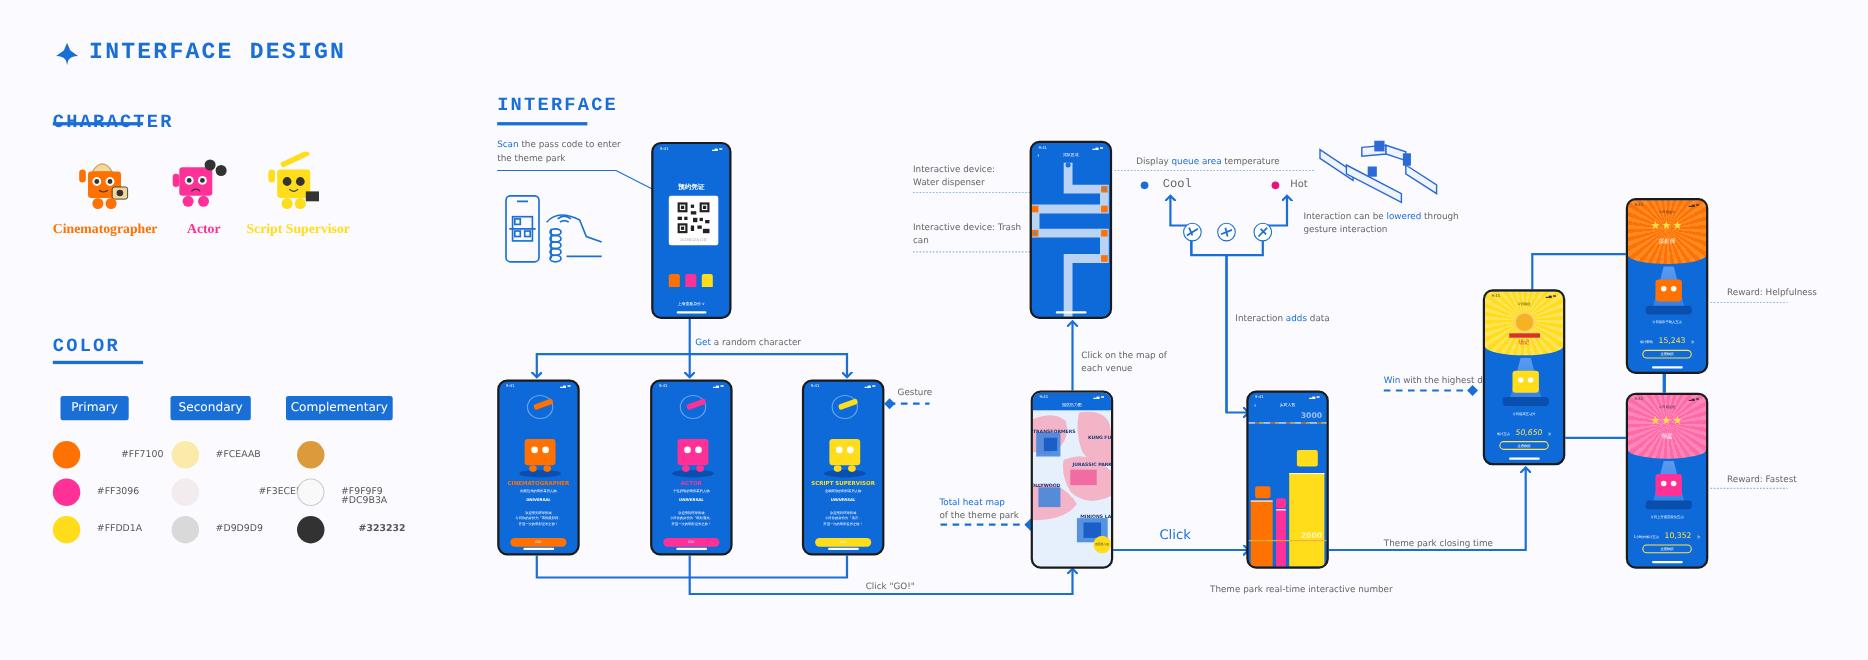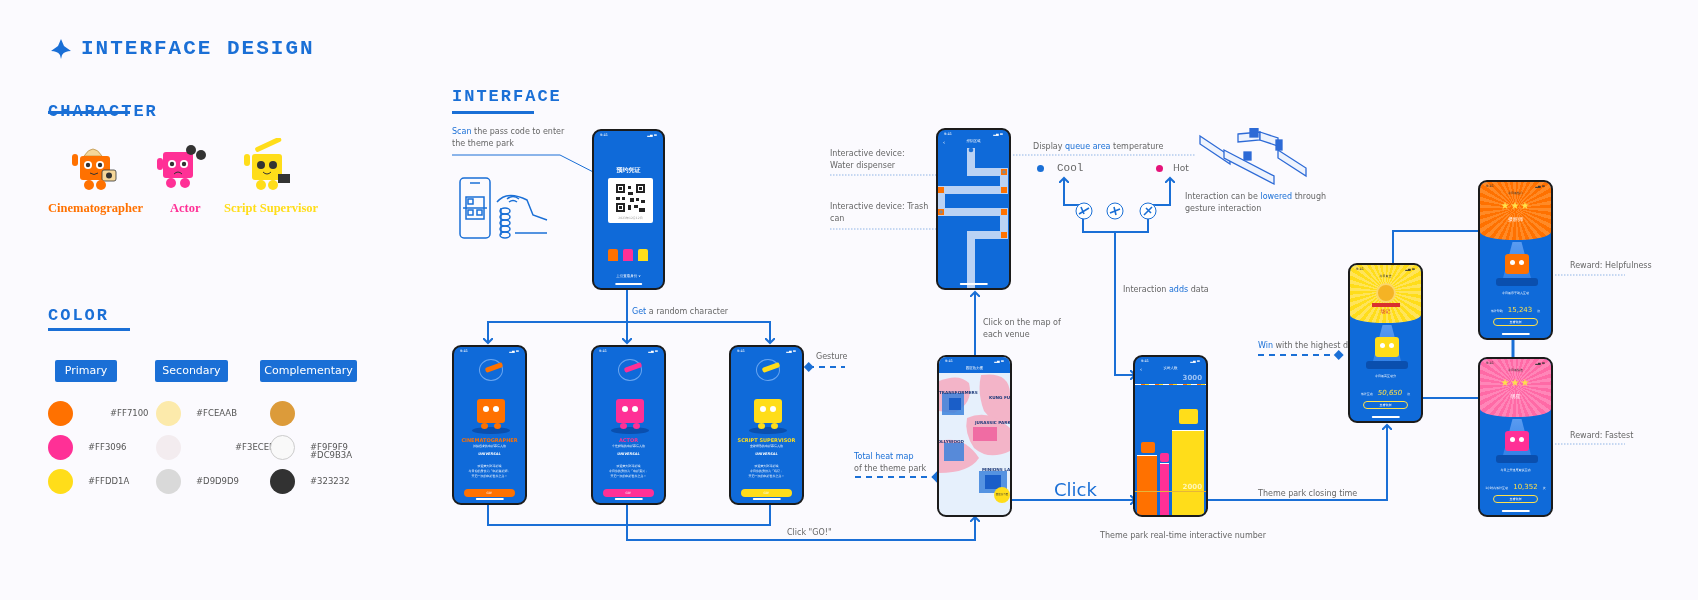--- a/index.html
+++ b/index.html
@@ -158,21 +158,21 @@
     <div class="abs hex" style="left: 196px; top: 408px;">#FCEAAB</div>
     <div class="abs swatch" style="left: 156px; top: 435px; background: rgb(243, 236, 239);"></div>
     <div class="abs hex" style="left: 196px; top: 442px; margin-left: 39px;">#F3ECEF</div>
     <div class="abs swatch" style="left: 156px; top: 469px; background: rgb(217, 217, 217);"></div>
     <div class="abs hex" style="left: 196px; top: 476px;">#D9D9D9</div>
     <div class="abs swatch" style="left: 270px; top: 401px; background: rgb(220, 155, 58);"></div>
     <div class="abs hex" style="left: 310px; top: 408px; margin-top: 42px;">#DC9B3A</div>
     <div class="abs swatch" style="left: 270px; top: 435px; background: rgb(249, 249, 249); border: 1px solid rgb(204, 204, 204);"></div>
     <div class="abs hex" style="left: 310px; top: 442px;">#F9F9F9</div>
     <div class="abs swatch" style="left: 270px; top: 469px; background: rgb(50, 50, 50);"></div>
-    <div class="abs hex" style="left: 310px; top: 476px;">#323232</div>
+    <div class="abs hex" style="left: 326px; top: 476px; font-weight: bold;">#323232</div>
   </div>
 
 <div class="abs h-title" style="left:452px;top:87px;font-size:17px;">INTERFACE</div>
 <div class="abs h-under" style="left:452px;top:111px;width:82px;"></div>
 
 <div class="abs lbl" style="left:452px;top:126px;width:120px;">
   <span class="blue">Scan</span><span> the pass code to  enter</span><br>
   <span>the theme park</span>
 </div>
 
@@ -438,21 +438,21 @@
     <rect x="46" y="102" width="16" height="14" fill="#1a5ec8"></rect>
   </svg>
   <div style="position:absolute;left:0;top:33px;font-size:4.2px;font-weight:bold;color:#1d3a7a;">TRANSFORMERS</div>
   <div style="position:absolute;left:50px;top:38px;font-size:4.2px;font-weight:bold;color:#1d3a7a;white-space:nowrap;">KUNG FU</div>
   <div style="position:absolute;left:36px;top:63px;font-size:4.2px;font-weight:bold;color:#1d3a7a;white-space:nowrap;">JURASSIC PARK</div>
   <div style="position:absolute;left:-5px;top:82px;font-size:4.2px;font-weight:bold;color:#1d3a7a;">HOLLYWOOD</div>
   <div style="position:absolute;left:43px;top:110px;font-size:4.2px;font-weight:bold;color:#1d3a7a;white-space:nowrap;">MINIONS LAND</div>
   <div style="position:absolute;left:55px;top:130px;width:16px;height:16px;border-radius:50%;background:#ffdd1a;font-size:2.5px;text-align:center;line-height:16px;color:#333;">园区热力图</div>
 </div>
 
-<div class="abs" style="left:1054px;top:479px;font-size:18px;color:#1a6fd6;">Click</div>
+<div class="abs" style="left:1054px;top:479px;font-size:12px;color:#1a6fd6;">Click</div>
 
 <div class="abs phone" style="left:1133px;top:355px;width:75px;height:162px;">
   <div class="status">
       <span>9:41</span>
       <span>▂▄ ▬</span>
     </div>
   <div style="position:absolute;left:5px;top:9px;color:#fff;font-size:5px;">‹</div>
   <div class="ptext" style="top:9px;font-size:3.5px;">实时人数</div>
   <div style="position:absolute;right:4px;top:17px;font-size:7px;font-weight:bold;color:#9cc3f5;">3000</div>
   <div style="position:absolute;left:0;right:0;top:27px;height:1px;background:repeating-linear-gradient(90deg,#fff 0 6px,#ff7100 6px 10px,#ffdd1a 10px 14px);"></div>

